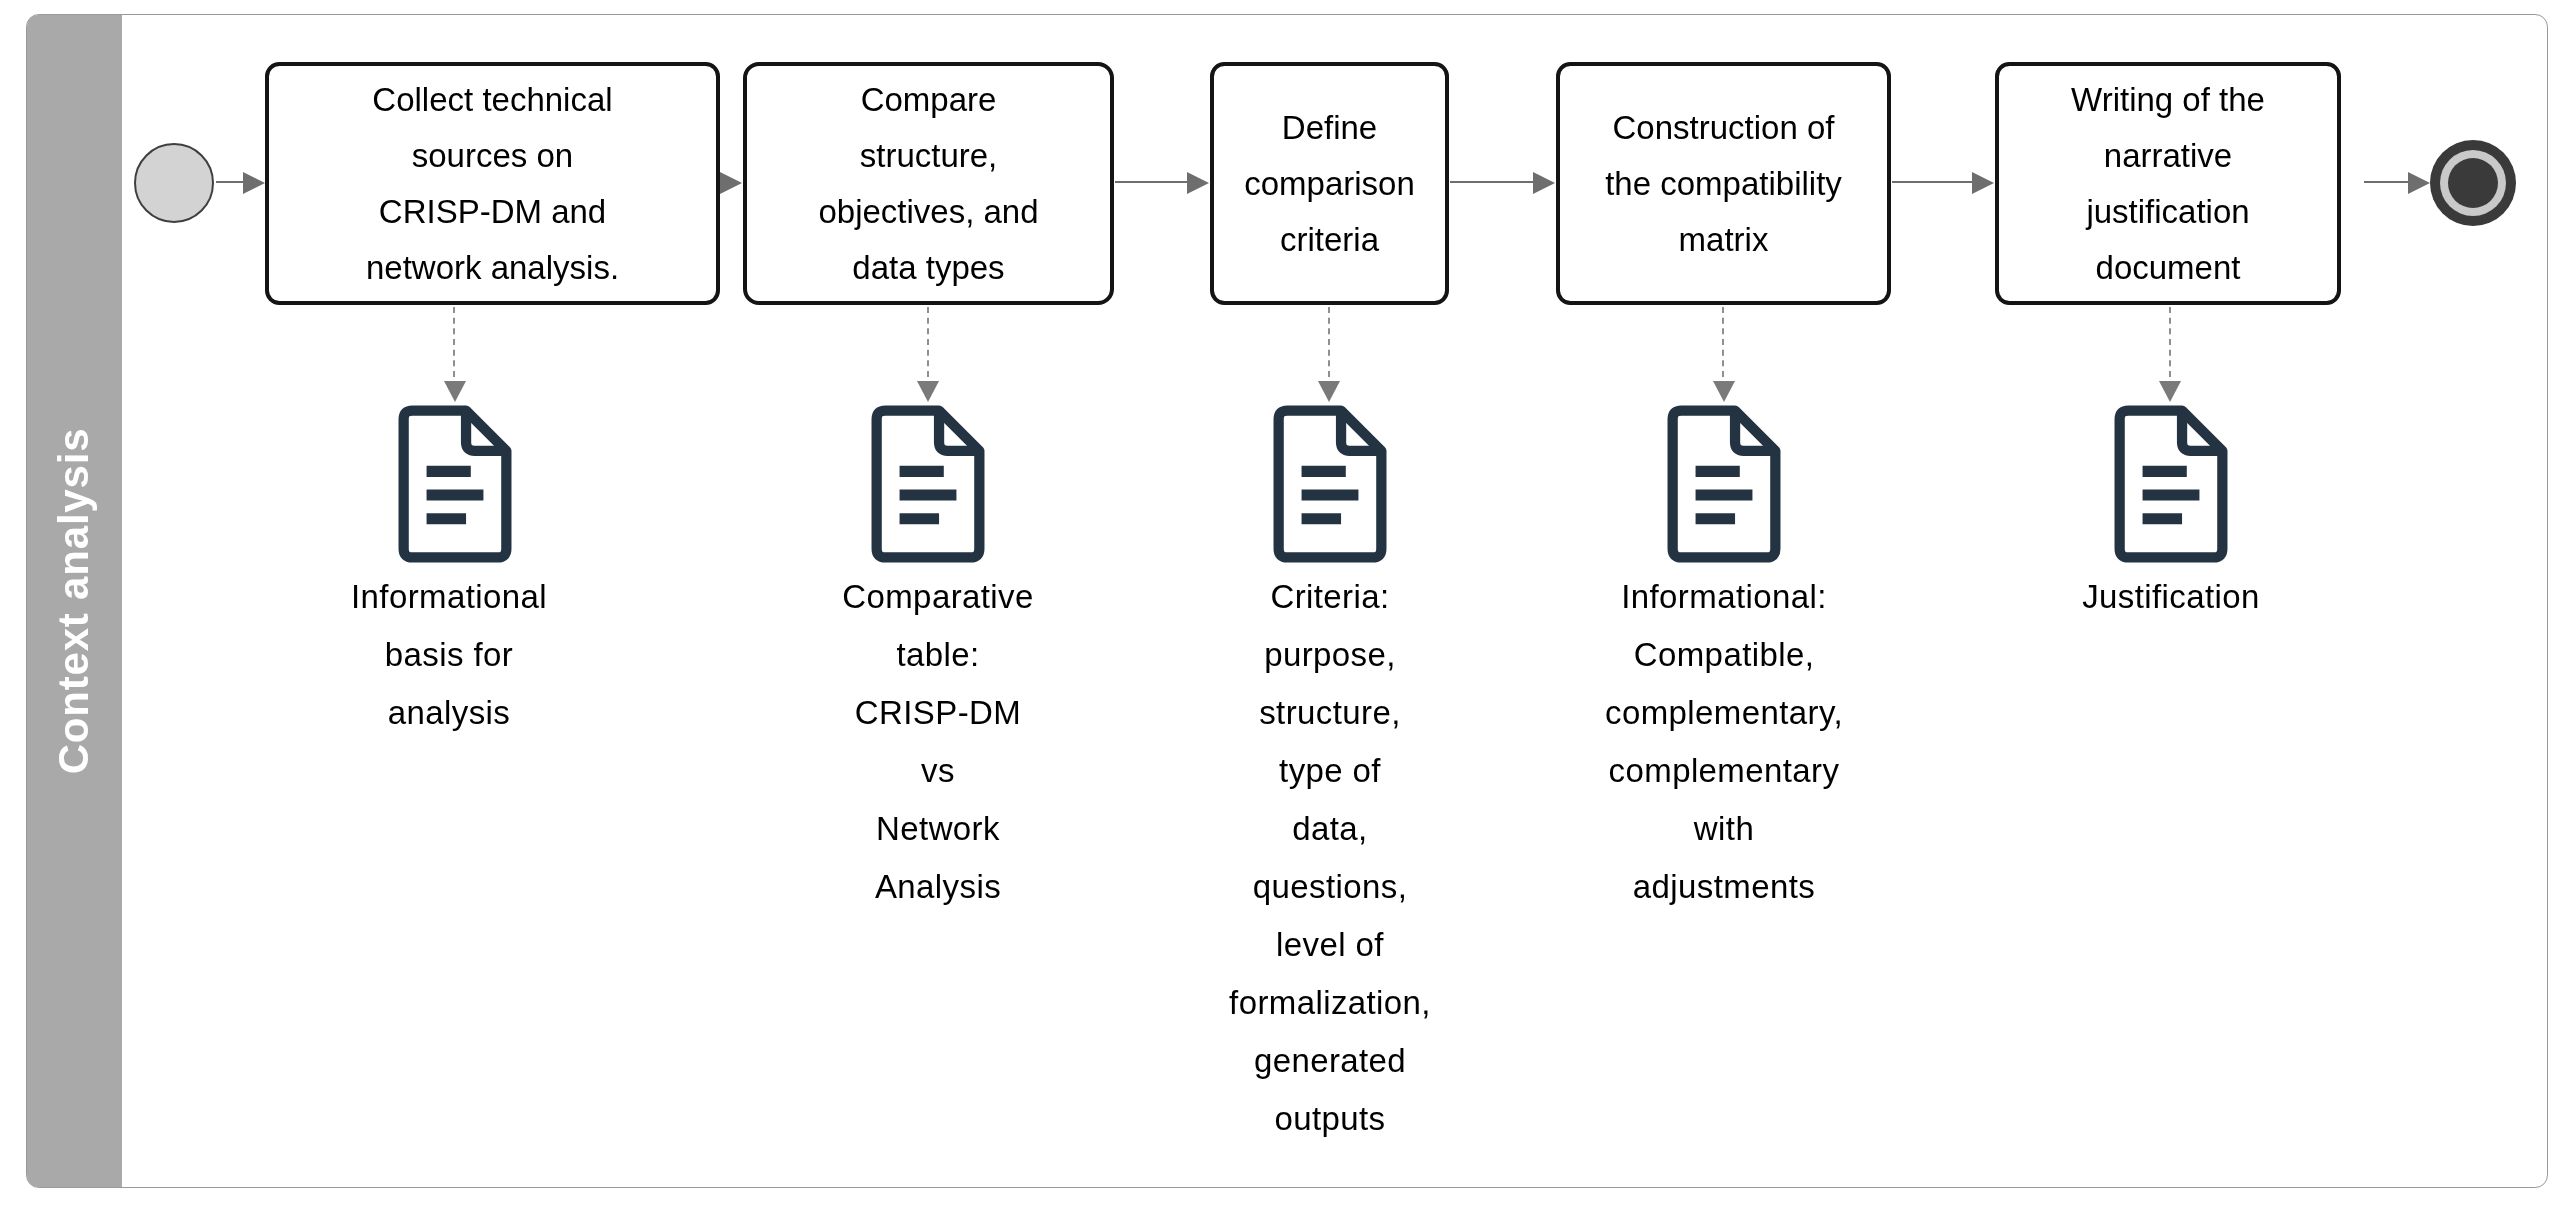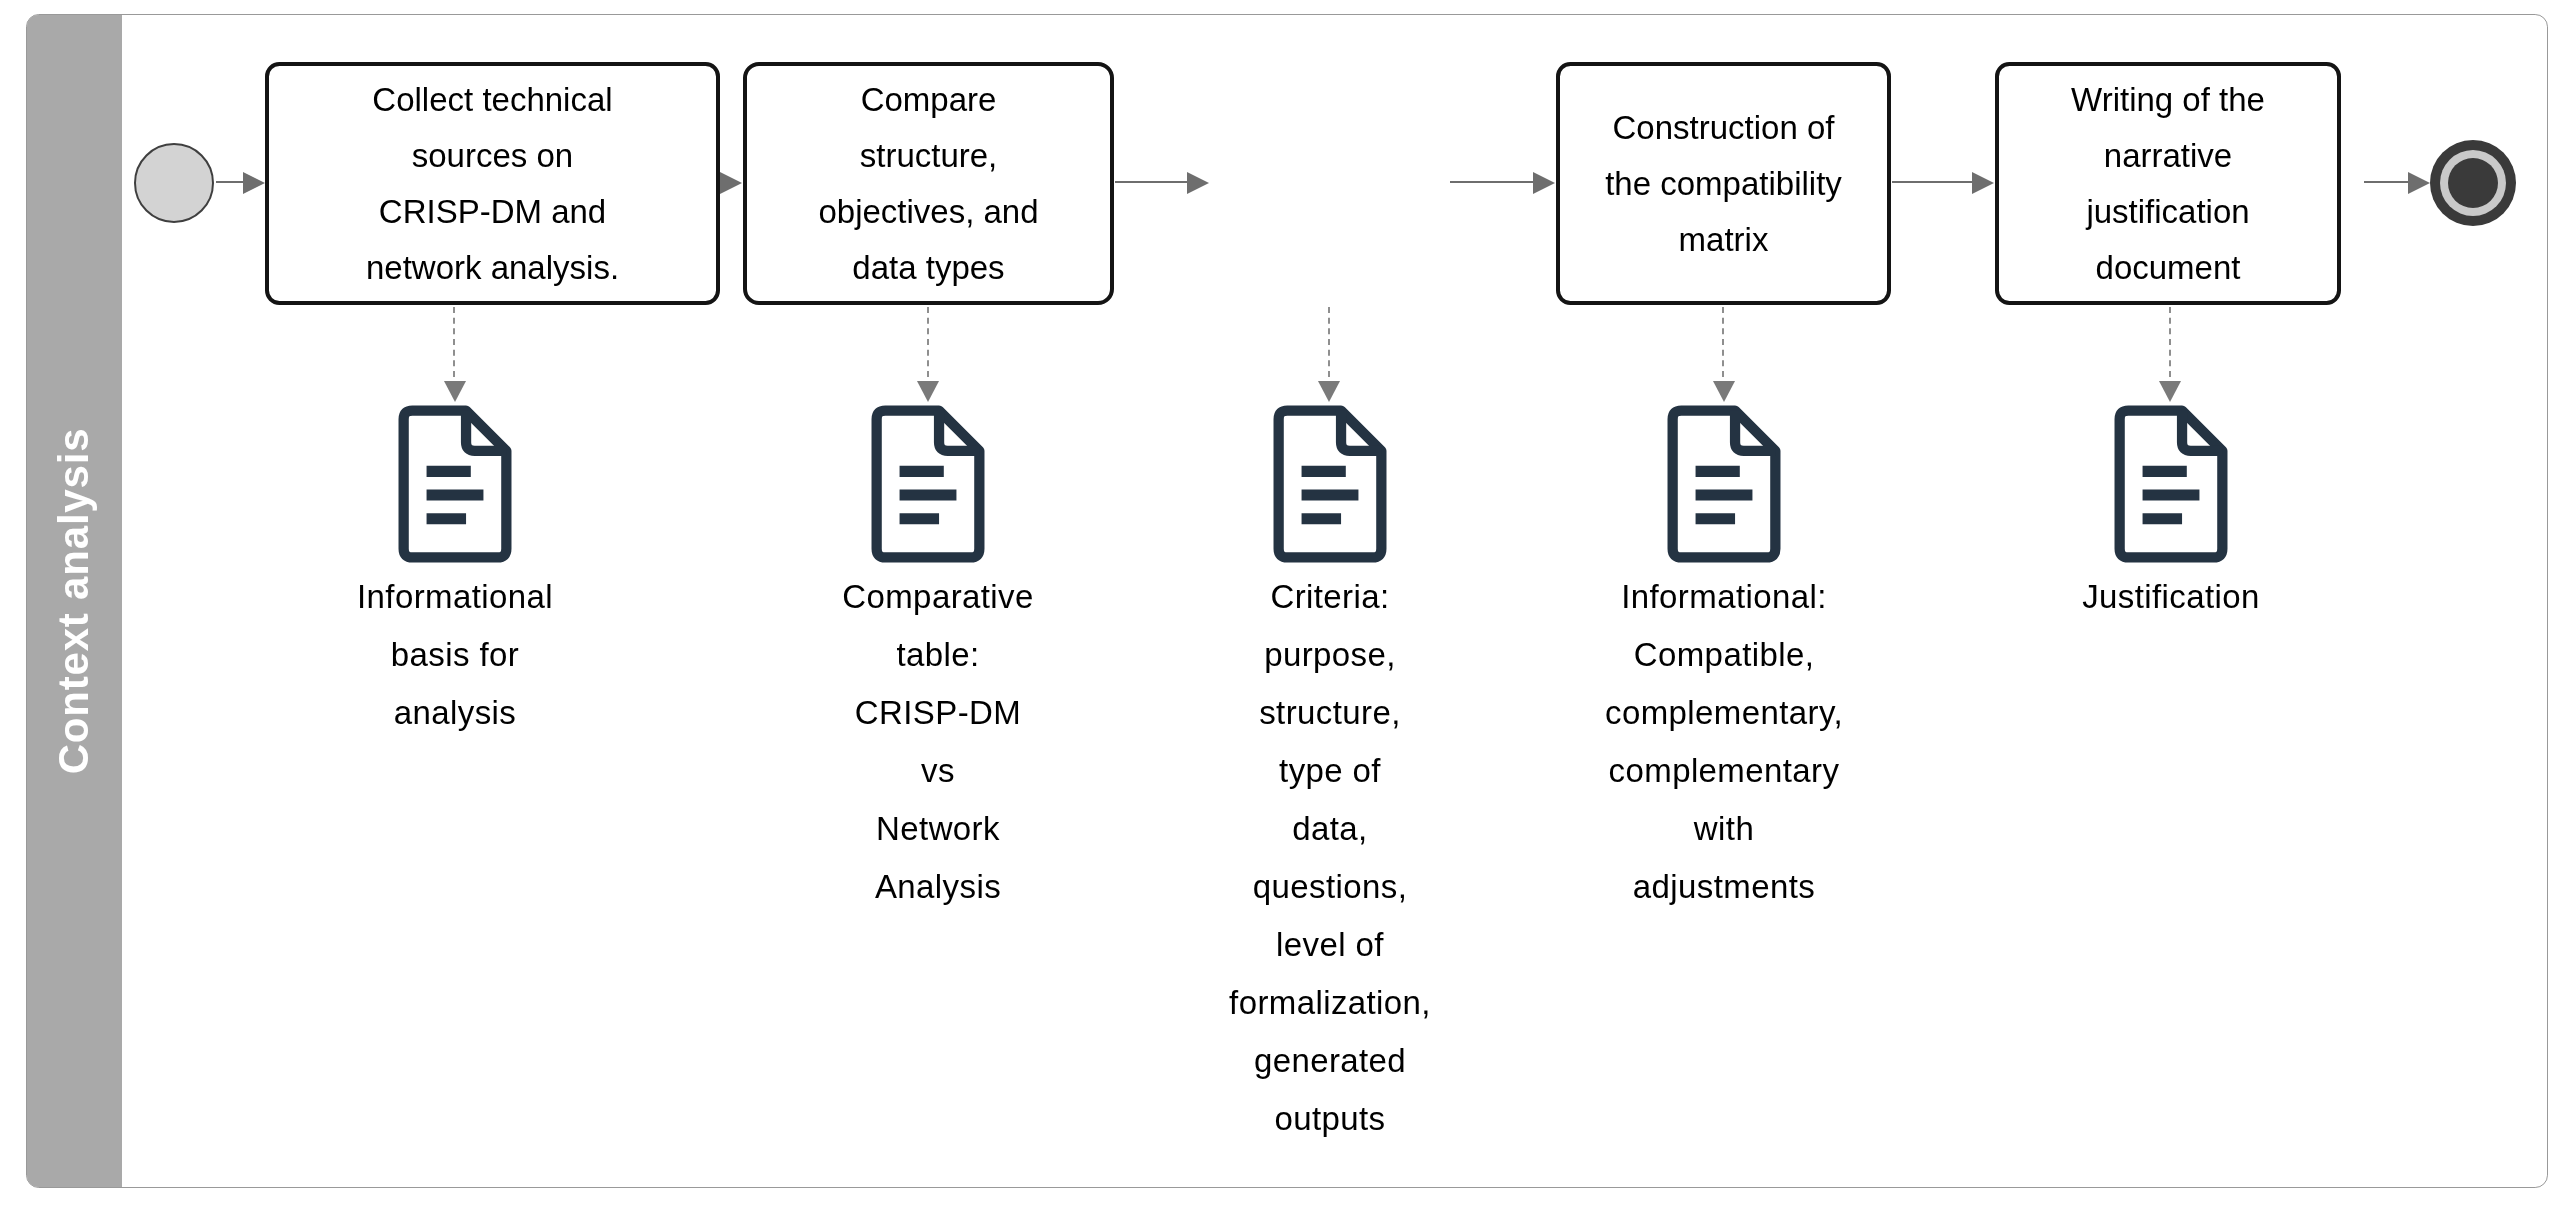--- a/index.html
+++ b/index.html
@@ -77,20 +77,23 @@
   <div class="flow-head" style="left:2408px;"></div>
 
   <div class="task" style="left:265px;width:455px;">Collect technical
 sources on
 CRISP-DM and
 network analysis.</div>
   <div class="task" style="left:743px;width:371px;border-radius:16px;">Compare
 structure,
 objectives, and
 data types</div>
+  <div class="task" style="left:1210px;width:239px;">Define
+comparison
+criteria</div>
   <div class="task" style="left:1556px;width:335px;">Construction of
 the compatibility
 matrix</div>
   <div class="task" style="left:1995px;width:346px;">Writing of the
 narrative
 justification
 document</div>
 
   <div class="end-event">
     <div class="ring"></div>
@@ -147,21 +150,21 @@
   <svg class="doc-icon" style="left:2114px;" viewBox="0 0 144 200">
     <path d="M18 7 H86 L137 58 V182 Q137 193 126 193 H18 Q7 193 7 182 V18 Q7 7 18 7 Z" fill="#ffffff" stroke="#243342" stroke-width="13" stroke-linejoin="round"></path>
     <path d="M86 7 V47 Q86 58 97 58 H137" fill="none" stroke="#243342" stroke-width="13" stroke-linejoin="round"></path>
     <g stroke="#243342" stroke-width="14">
       <line x1="36" y1="84" x2="92" y2="84"></line>
         <line x1="36" y1="114" x2="108" y2="114"></line>
         <line x1="36" y1="144" x2="86" y2="144"></line>
     </g>
   </svg>
 
-  <div class="artifact-label" style="left:271px;">Informational
+  <div class="artifact-label" style="left:265px;">Informational
 basis for
 analysis</div>
   <div class="artifact-label" style="left:754px;">Comparative
 table:
 CRISP-DM
 vs
 Network
 Analysis</div>
   <div class="artifact-label" style="left:1146px;">Criteria:
 purpose,

